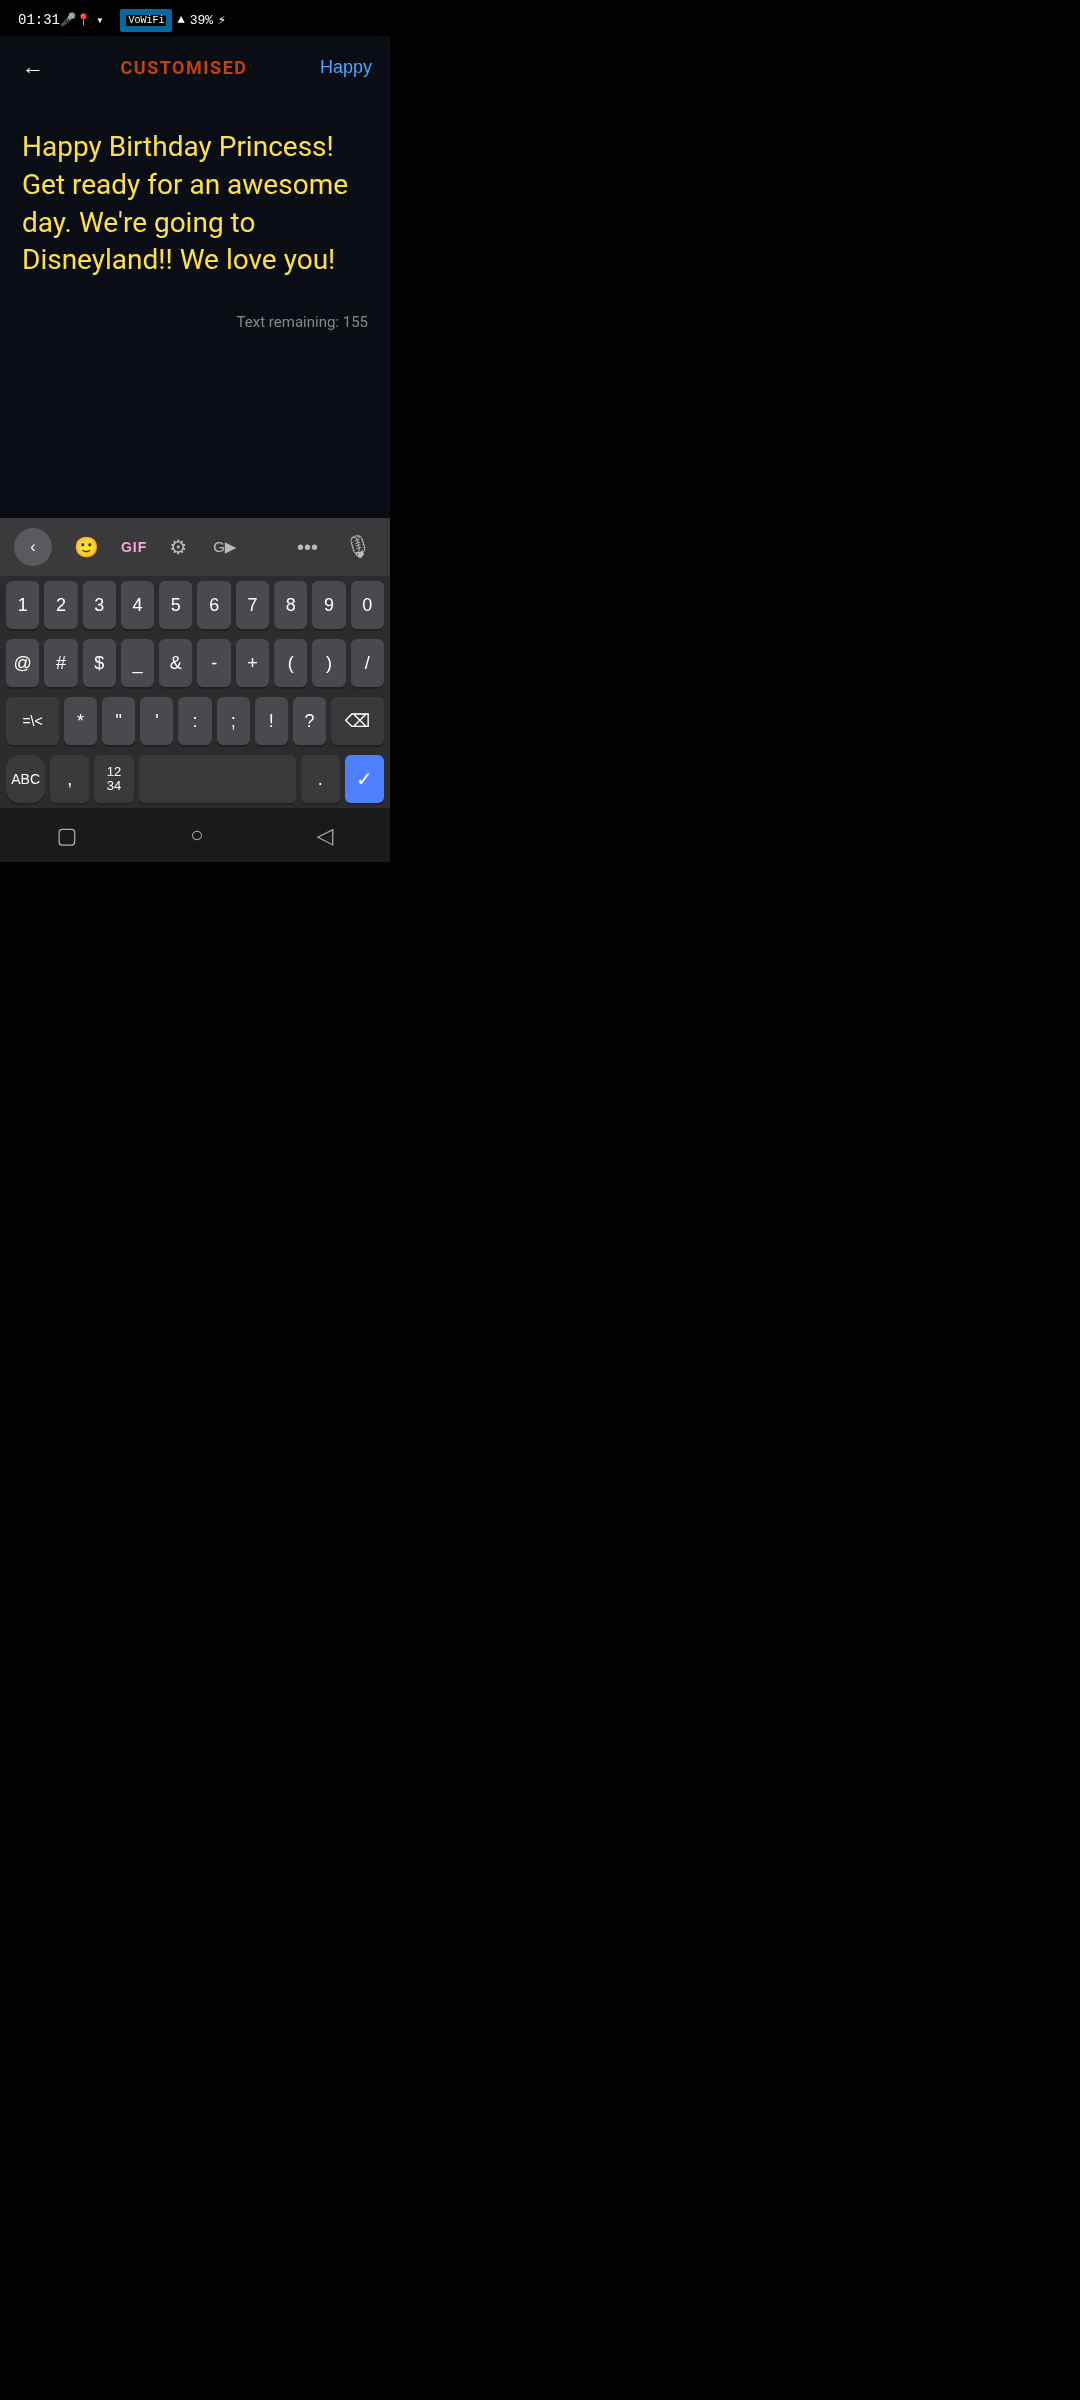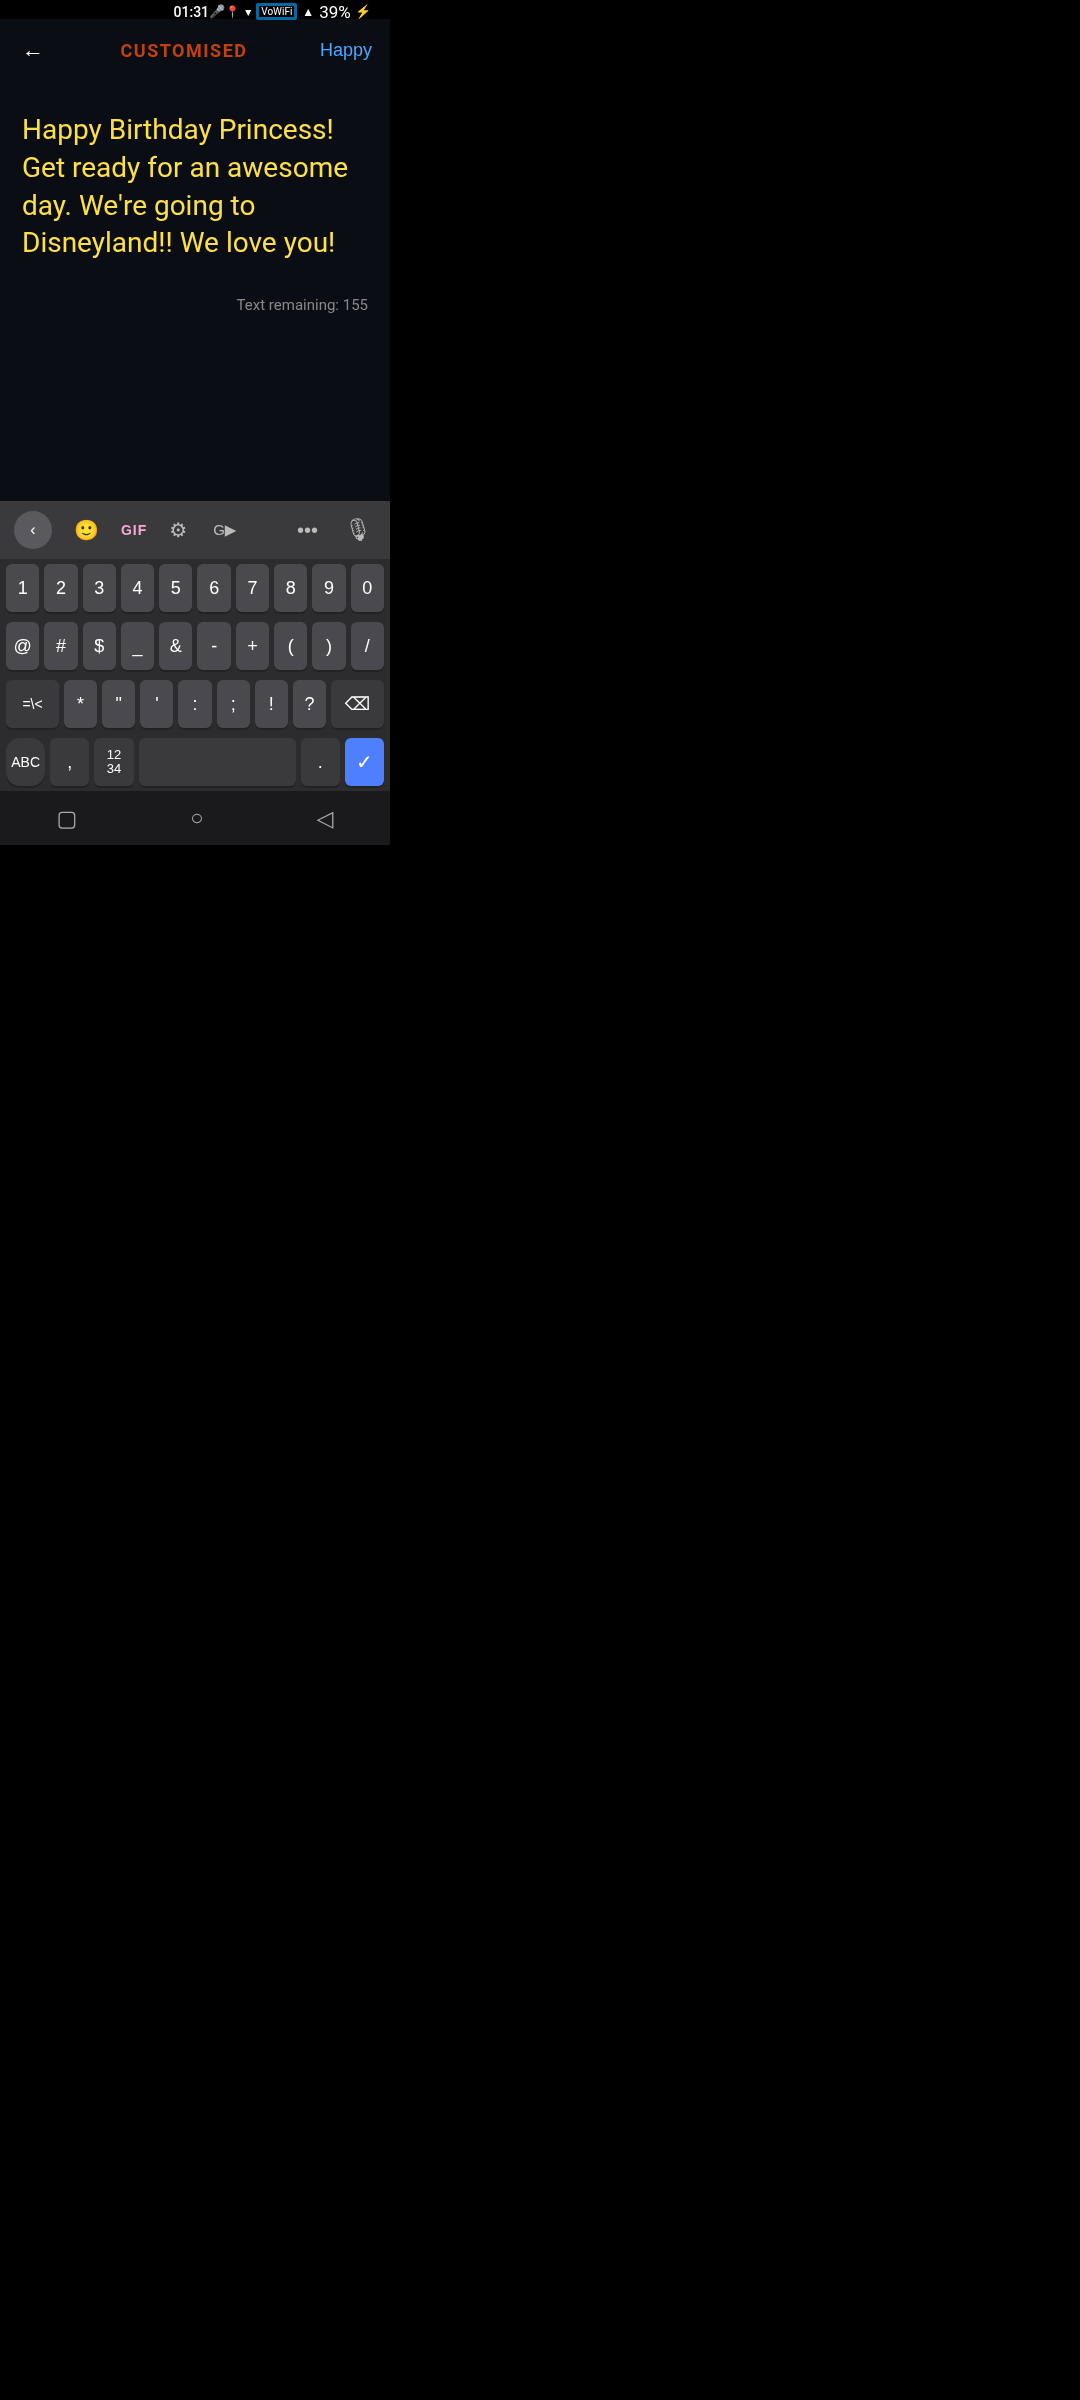--- a/index.html
+++ b/index.html
@@ -9,25 +9,26 @@
       min-height: 866px;
       background: #000;
       font-family: 'Roboto', Arial, sans-serif;
       color: #fff;
       overflow-x: hidden;
     }
 
     
     .status-bar {
       display: flex;
-      justify-content: flex-end;
+      justify-content: flex-start;
       align-items: center;
       padding: 10px 18px 6px 18px;
       background: #000;
-      height: 19px;
+      height: 36px;
+      font-family: Liberation Mono, monospace;
     }
     .status-time {
       font-size: 14px;
       font-weight: 500;
       color: #fff;
     }
     .status-icons {
       display: flex;
       align-items: center;
       gap: 5px;
@@ -203,23 +204,23 @@
   </style>
 </head>
 <body>
 
 <div class="status-bar">
   <span class="status-time">01:31</span>
   <span style="font-size:13px;">🎤</span>
   <div class="status-icons">
     <span>📍</span>
     <span>▾</span>
-    <span style="font-size:10px;border:3px solid #0369a1;padding:0 2px;border-radius:2px;">Vo<br style="display:none">WiFi</span>
+    <span style="font-size:10px;border:6px solid #0369a1;padding:0 2px;border-radius:2px;margin-left:12px;">Vo<br style="display:none">WiFi</span>
     <span>▲</span>
-    <span style="font-size:17px;">39%</span>
+    <span style="font-size:13px;">39%</span>
     <span style="font-size:13px;">⚡</span>
   </div>
 </div>
 
 <div class="app-bar">
   <button class="back-btn">←</button>
   <span class="app-bar-title">CUSTOMISED</span>
   <button class="next-btn">Happy</button>
 </div>
 

